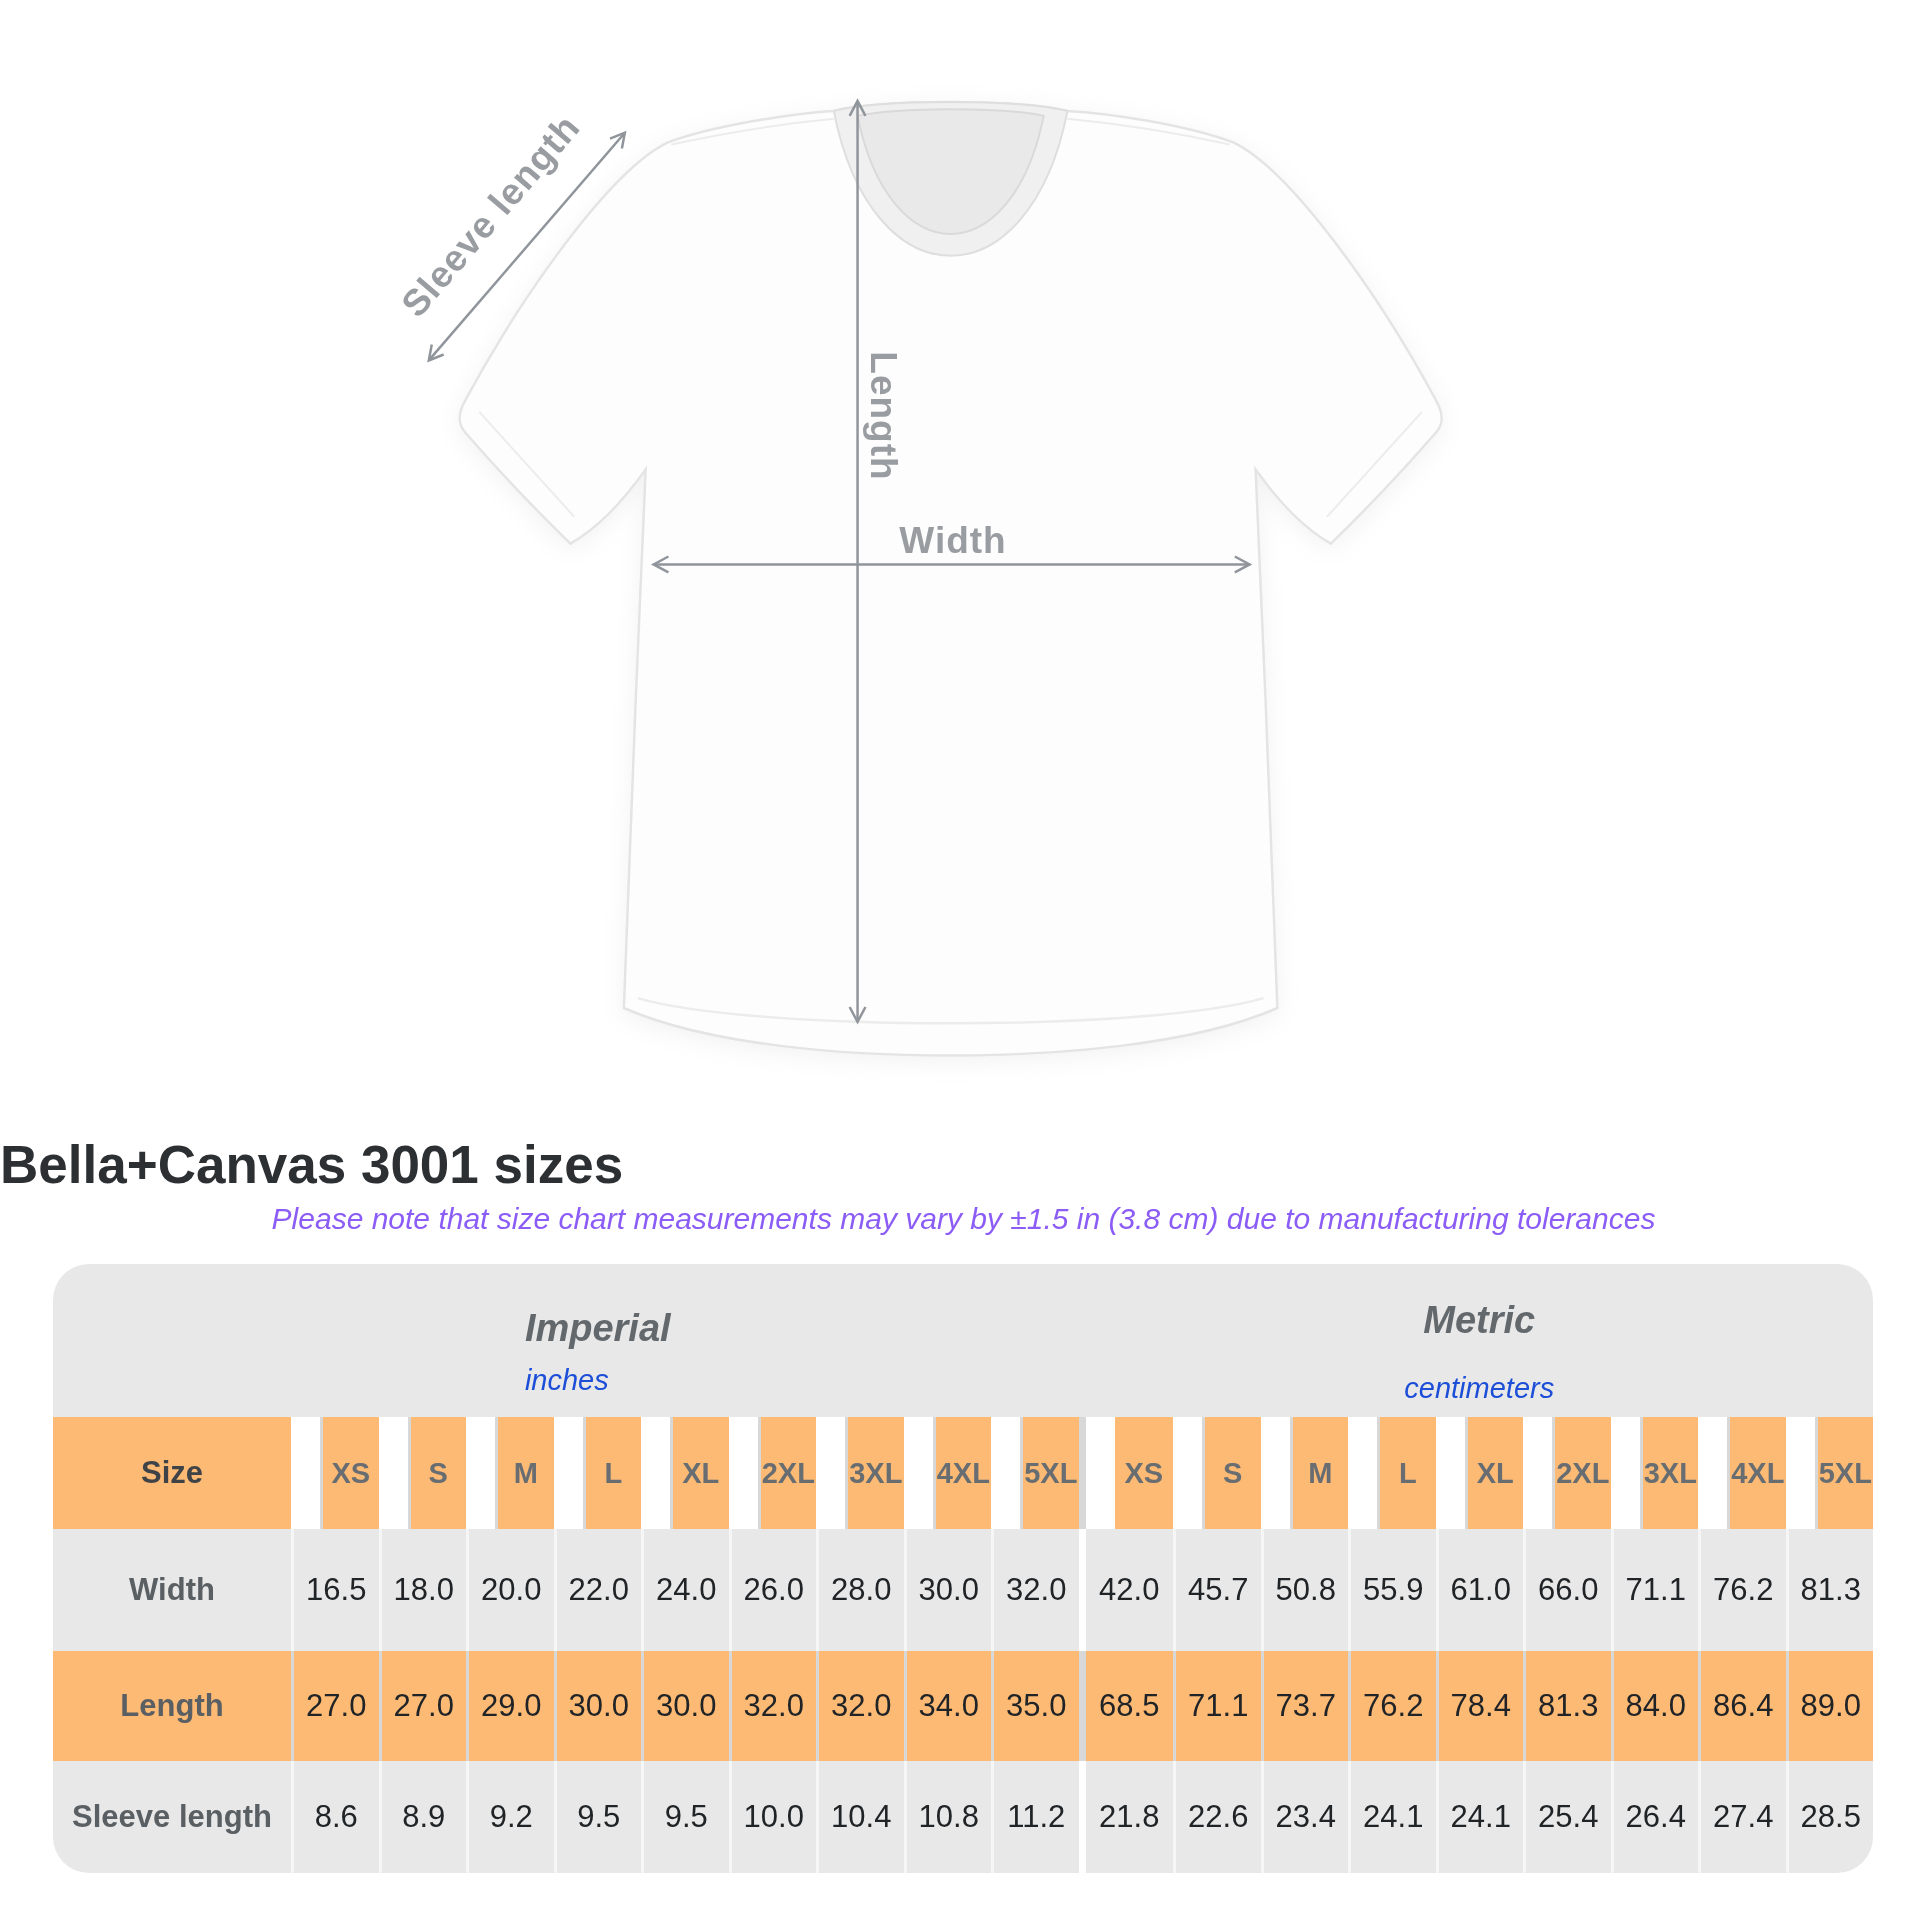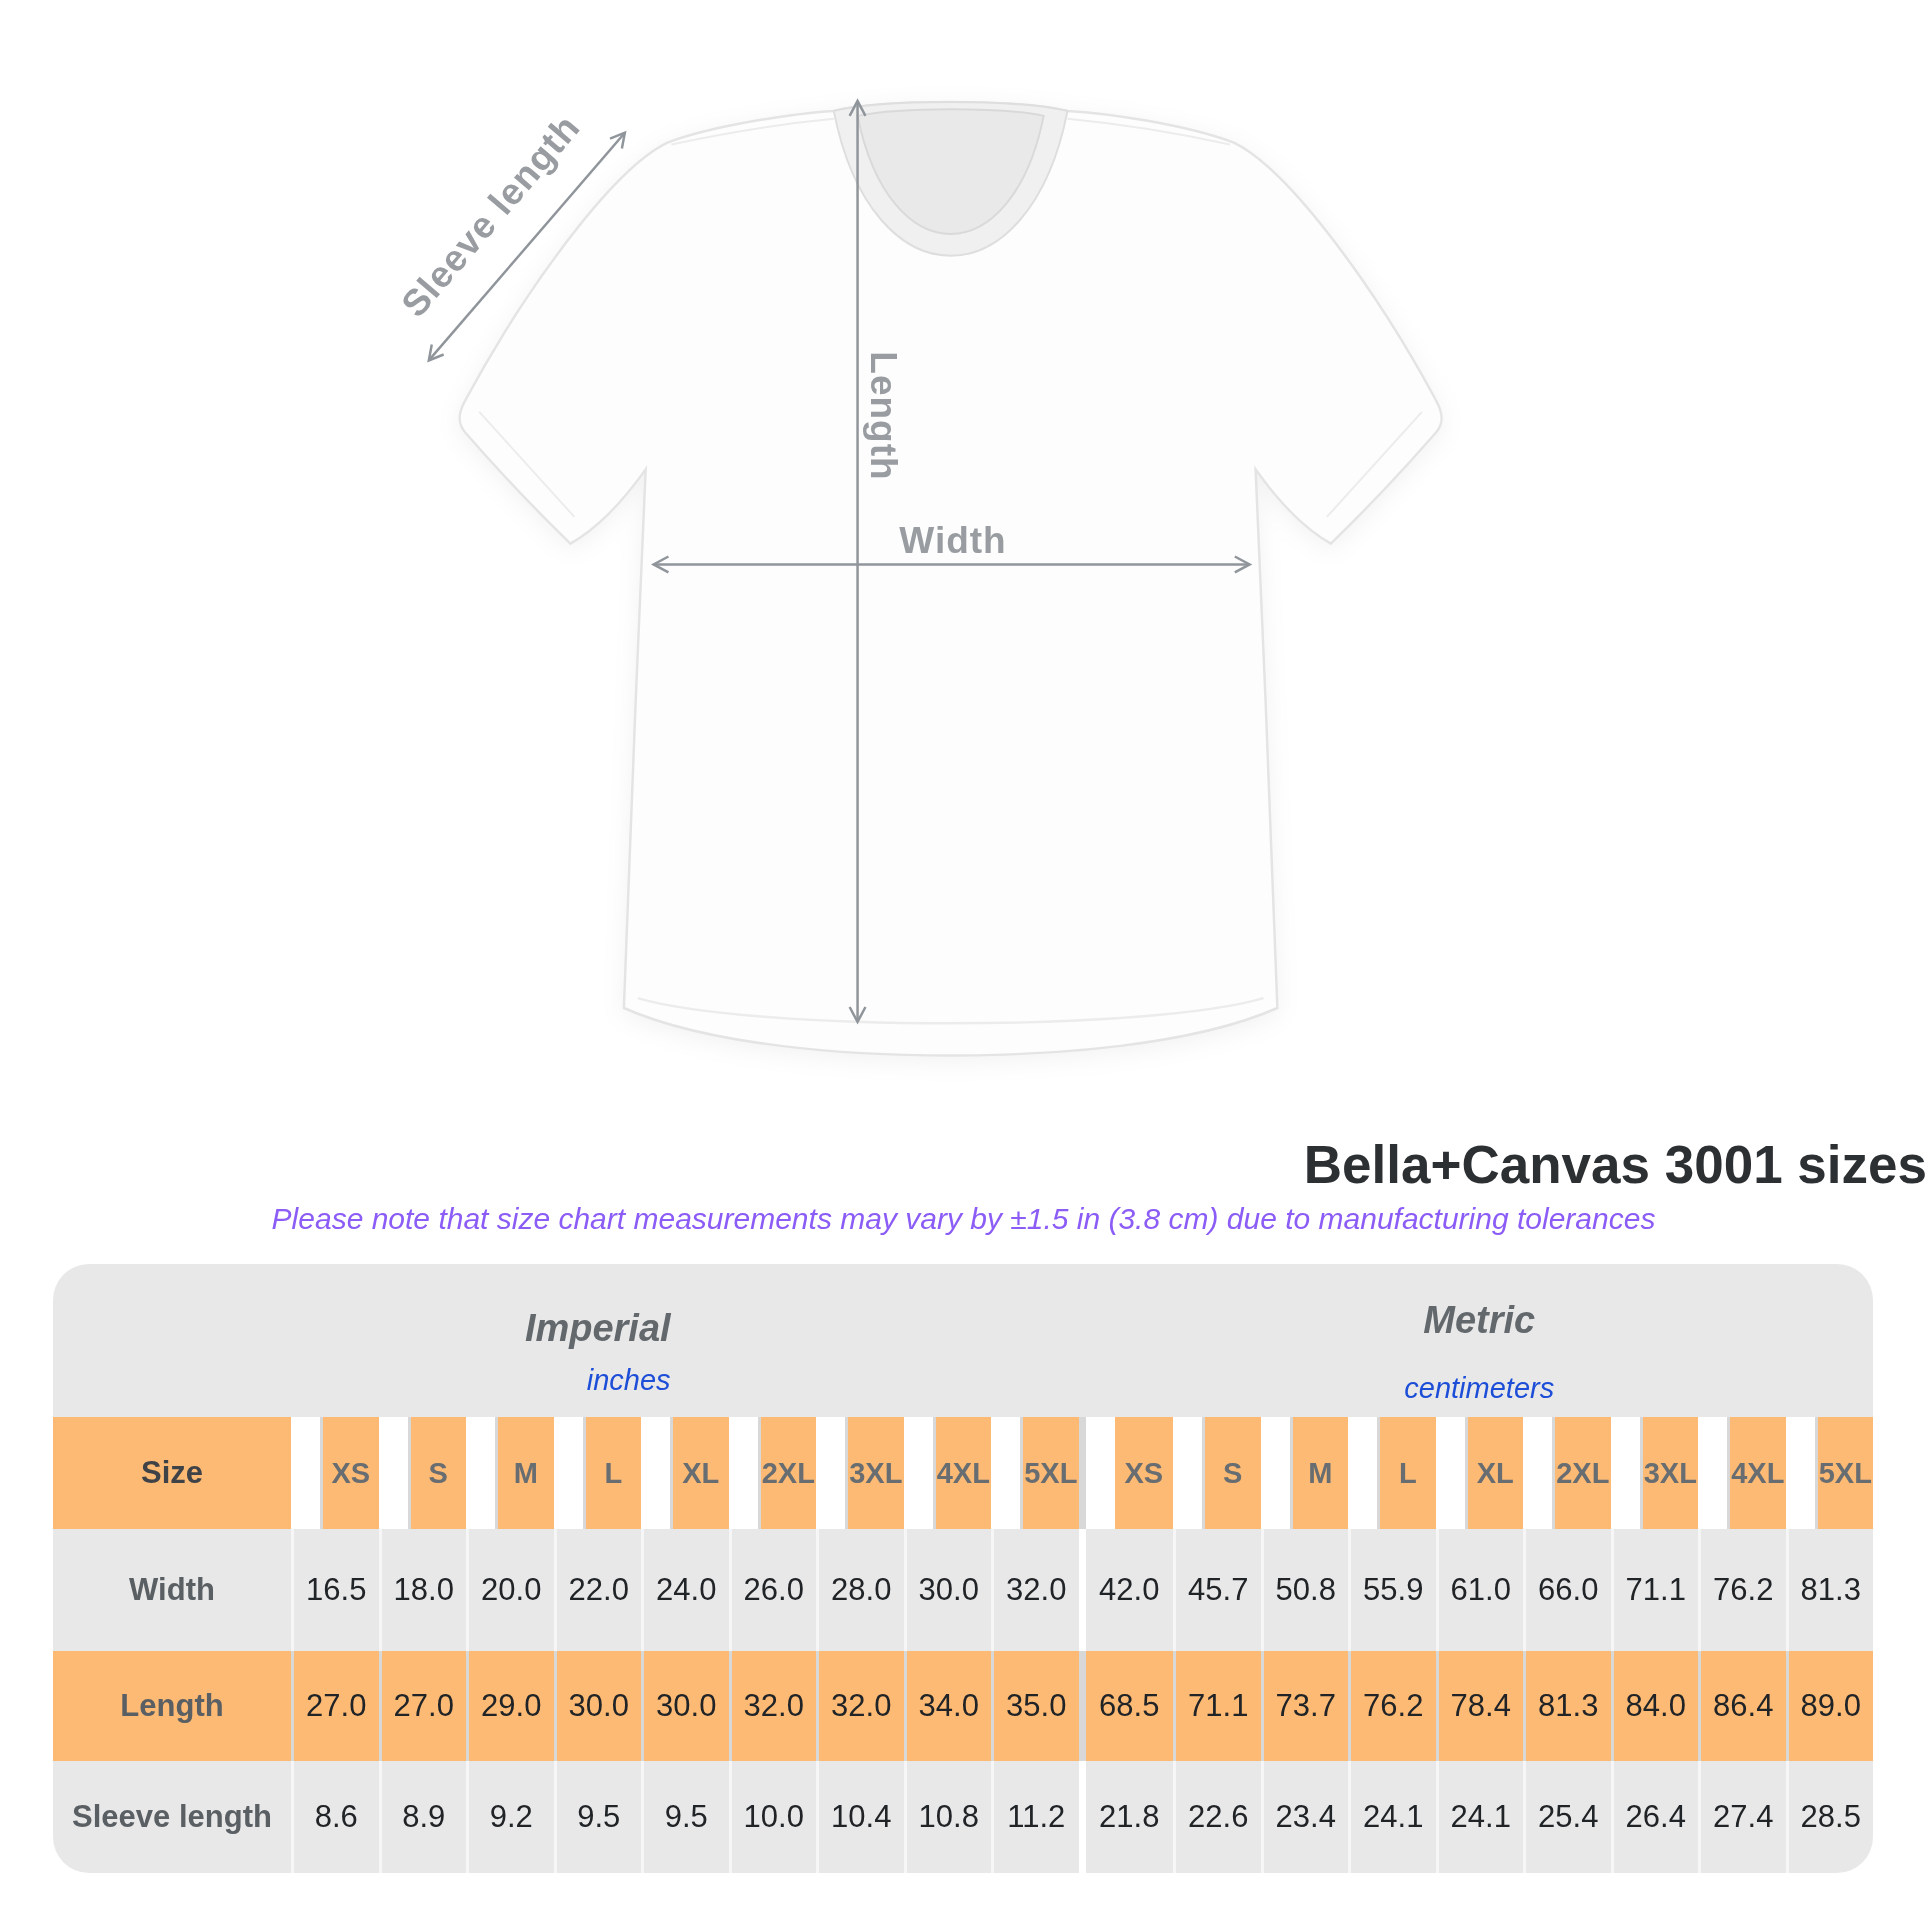--- a/index.html
+++ b/index.html
@@ -12,42 +12,42 @@
   .diagram{position:absolute;left:0;top:0;width:1927px;height:1109px;}
   .diagram svg{position:absolute;left:0;top:0;}
   .annot{
     position:absolute; color:#999da1; font-weight:bold; font-size:37px;
     white-space:nowrap; transform:translate(-50%,-50%); letter-spacing:1px;
   }
   .annot.rot-sleeve{transform:translate(-50%,-50%) rotate(-49.5deg);}
   .annot.rot-length{transform:translate(-50%,-50%) rotate(90deg);}
   
   .title{
-    position:absolute; top:1135px; left:0; width:100%; text-align:right;
+    position:absolute; top:1135px; left:0; width:100%; text-align:left;
     font-size:53px; line-height:59px; font-weight:bold; color:#2d3033;
   }
   .note{
     position:absolute; top:1200px; left:0; width:100%; text-align:center;
     font-size:30px; line-height:38px; font-style:italic; color:#8b5cf6;
   }
   
   .size-table{
     position:absolute; left:53px; top:1264px; width:1820px; height:609px;
     border-radius:36px; overflow:hidden;
     display:grid;
     grid-template-columns:238px repeat(9,1fr) 7px repeat(9,1fr);
     grid-template-rows:153px 112px 122px 110px 112px;
   }
   .band{background:#e8e8e9; display:flex; flex-direction:column; justify-content:center; align-items:center; padding-top:22px;}
   .band.imp{grid-column:1 / span 10;}
   .band.gapc{grid-column:11;}
   .band.met{grid-column:12 / span 9;}
   .band .gname{font-size:38px; font-weight:bold; font-style:italic; color:#63686c;}
   .band .gunit{font-size:29px; font-style:italic; color:#1d4ed8; margin-top:14px;}
-  .band.imp .inner{transform:translateX(32px); display:flex; flex-direction:column; align-items:flex-end;}
+  .band.imp .inner{transform:translateX(32px); display:flex; flex-direction:column; align-items:flex-start;}
   .band.met .inner{display:flex; flex-direction:column; align-items:center;gap:16px;}
   .cell{display:flex; align-items:center; justify-content:center;}
   .cw{background:#fdba74;} .cg{background:#e8e8e9;}
   .cw.sep{border-left:3px solid #d8d8d8;}
   .cg.sep{border-left:3px solid #f6f6f7;}
   .gap-w{background:#d8d8d8;}
   .gap-g{background:#ffffff;}
   .corner{font-size:31px; font-weight:bold; color:#3f4347;}
   .szh{font-size:29px; font-weight:bold; color:#686d71;margin-left:29px;}
   .rowlab{font-size:31px; font-weight:bold; color:#5a5f63;}

